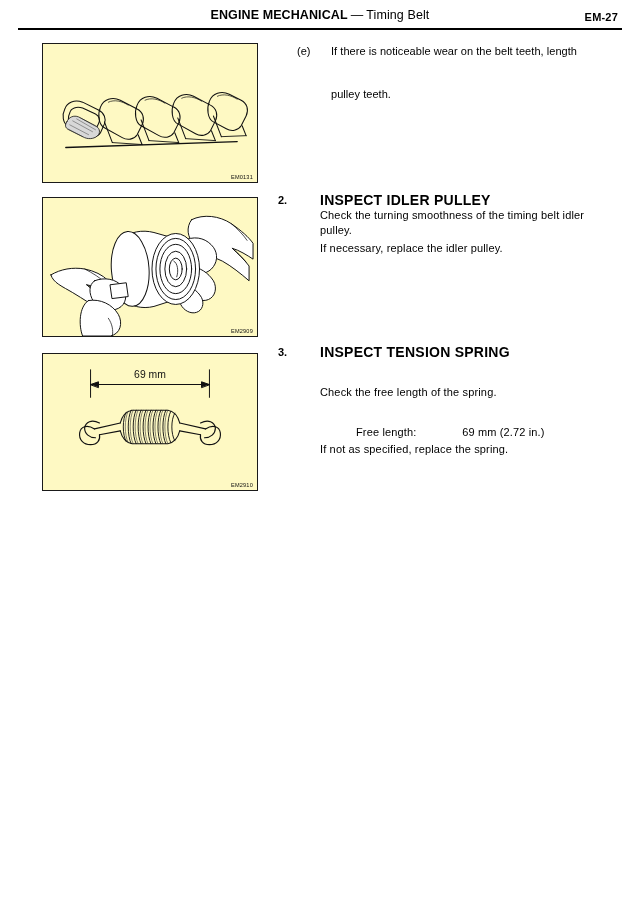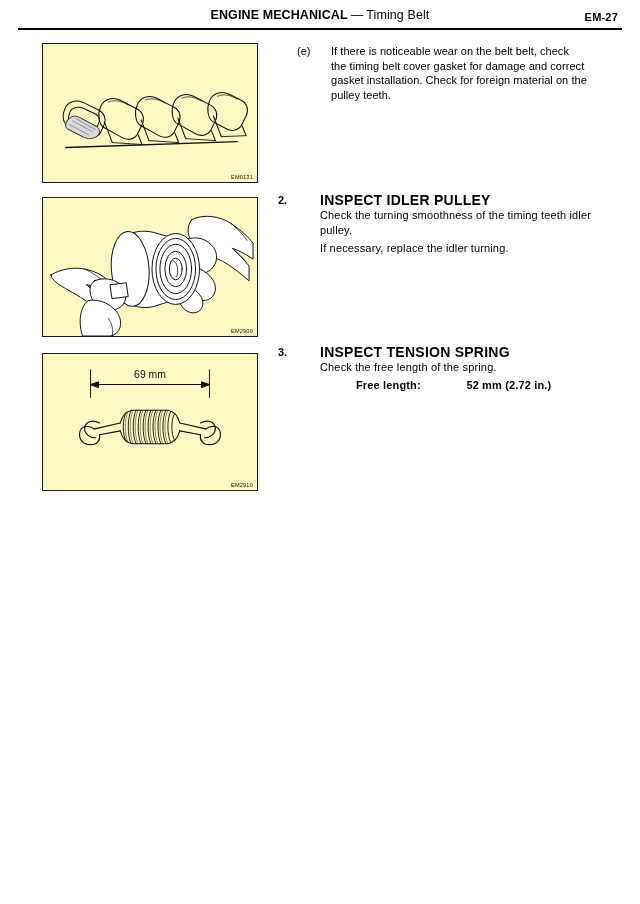--- a/index.html
+++ b/index.html
@@ -117,22 +117,22 @@
     font-weight: bold;
     font-size: 14px;
     letter-spacing: .25px;
     margin-bottom: 5px;
   }
   .step-line {
     display: block;
     margin-bottom: 4px;
     letter-spacing: .15px;
   }
-  .step-line.tight { margin-bottom: 3px; }
-  .step-line b { font-weight: bold; padding-left: 36px; }
+  .step-line.tight { margin-bottom: 3px; margin-top: 25px; }
+  .step-line b { font-weight: normal; padding-left: 36px; }
   .para {
     letter-spacing: .05px;
     text-align: left;
   }
 
   #txt-1 { left: 297px; top: 44px;  width: 306px; }
   #txt-2 { left: 278px; top: 193px; width: 330px; }
   #txt-3 { left: 278px; top: 345px; width: 330px; }
 
   #txt-1 .step-row { padding-left: 34px; }
@@ -311,41 +311,42 @@
     </g>
     <text x="108" y="24" text-anchor="middle" font-family="Liberation Sans, sans-serif" font-size="10.5" fill="#111" id="spring-dim-text">69 mm</text>
   </svg>
   <div class="fig-id">EM2910</div>
 </div>
 
 <div class="text-block" id="txt-1">
   <div class="step-row">
     <span class="step-marker">(e)</span>
     <span class="step-body">
-      <span class="para">If there is noticeable wear on the belt belt, check</span><br>
-      <span class="para">the timing belt cover gasket for damage and correct</span><br>
-      <span class="para">gasket installation. Check for foreign material on the</span><br>
+      <span class="para">If there is noticeable wear on the belt teeth, length</span><br>
+      <br>
+      <br>
       <span class="para">pulley teeth.</span>
     </span>
   </div>
 </div>
 
 <div class="text-block" id="txt-2">
   <div class="step-row">
     <span class="step-marker bold">2.</span>
     <span class="step-body">
       <span class="step-heading">INSPECT IDLER PULLEY</span>
-      <span class="step-line">Check the turning smoothness of the timing teeth idler pulley.</span>
-      <span class="step-line">If necessary, replace the idler turning.</span>
+      <span class="step-line">Check the turning smoothness of the timing belt idler pulley.</span>
+      <span class="step-line">If necessary, replace the idler pulley.</span>
     </span>
   </div>
 </div>
 
 <div class="text-block" id="txt-3">
   <div class="step-row">
     <span class="step-marker bold">3.</span>
     <span class="step-body">
       <span class="step-heading">INSPECT TENSION SPRING</span>
       <span class="step-line tight">Check the free length of the spring.</span>
-      <span class="step-line tight"><b>Free length:</b>&nbsp;&nbsp;&nbsp;<b>52 mm (2.72 in.)</b></span>
+      <span class="step-line tight"><b>Free length:</b>&nbsp;&nbsp;&nbsp;<b>69 mm (2.72 in.)</b></span>
+      <span class="step-line">If not as specified, replace the spring.</span>
     </span>
   </div>
 </div>
 
 </body></html>

